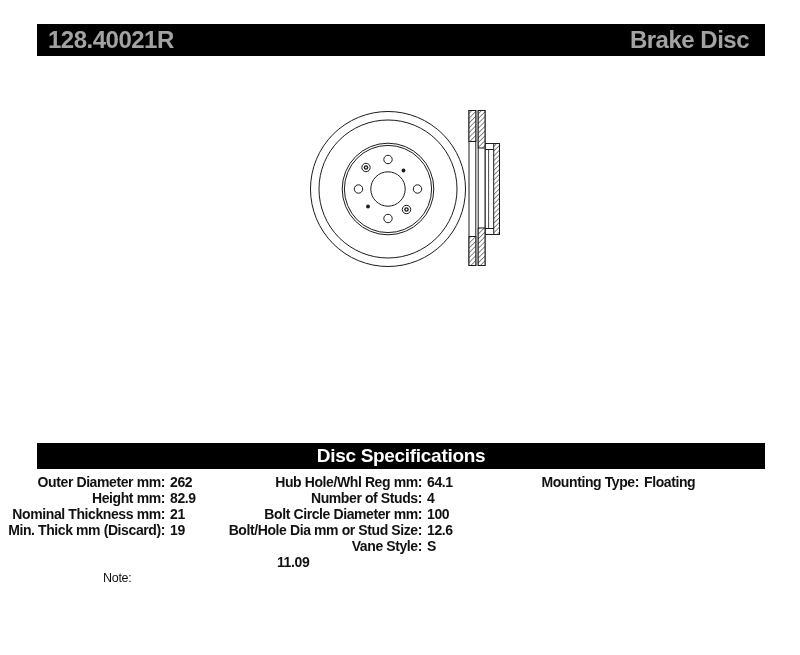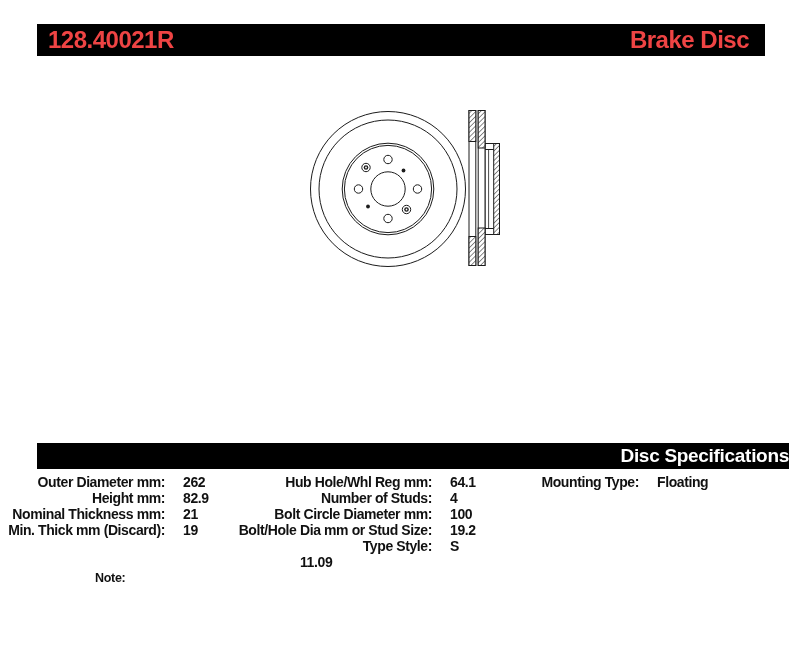--- a/index.html
+++ b/index.html
@@ -14,21 +14,21 @@
     background: #ffffff;
     overflow: hidden;
   }
   .header-bar {
     position: absolute;
     left: 37px;
     top: 24px;
     width: 728px;
     height: 32px;
     background: #000000;
-    color: #ef4444;
+    color: #a3a3a3;
     display: flex;
     justify-content: space-between;
     align-items: center;
     box-sizing: border-box;
     padding: 0 16px 0 11px;
     font-weight: bold;
     font-size: 24px;
     letter-spacing: -0.5px;
   }
   .drawing {
@@ -41,25 +41,24 @@
   .spec-bar {
     position: absolute;
     left: 37px;
     top: 443px;
     width: 728px;
     height: 26px;
     background: #000000;
     color: #ffffff;
     display: flex;
     align-items: center;
-    justify-content: flex-end;
+    justify-content: center;
     font-weight: bold;
     font-size: 19px;
     letter-spacing: -0.3px;
-    padding-left: 24px;
   }
   .spec-col {
     position: absolute;
     top: 474px;
     font-size: 14px;
     font-weight: bold;
     color: #111111;
     letter-spacing: -0.4px;
   }
   .spec-row {
@@ -68,34 +67,34 @@
     line-height: 16px;
     white-space: nowrap;
   }
   .spec-label {
     display: flex;
     justify-content: flex-end;
     overflow: visible;
   }
   .col-1 { left: 37px; }
   .col-1 .spec-label { width: 128px; }
-  .col-2 { left: 282px; }
+  .col-2 { left: 272px; }
   .col-2 .spec-label { width: 150px; }
   .col-3 { left: 540px; }
   .col-3 .spec-label { width: 99px; text-align: right; }
   .spec-value {
-    margin-left: 18px;
+    margin-left: 5px;
     text-align: left;
   }
   .note {
     position: absolute;
-    left: 95px;
+    left: 103px;
     top: 571px;
     font-size: 12.5px;
-    font-weight: bold;
+    font-weight: normal;
     color: #111111;
     letter-spacing: -0.3px;
   }
 </style>
 </head>
 <body>
 
 <div class="page">
 
   <div class="header-bar">
@@ -192,24 +191,24 @@
     <div class="spec-row">
       <span class="spec-label">Number of Studs:</span>
       <span class="spec-value">4</span>
     </div>
     <div class="spec-row">
       <span class="spec-label">Bolt Circle Diameter mm:</span>
       <span class="spec-value">100</span>
     </div>
     <div class="spec-row">
       <span class="spec-label">Bolt/Hole Dia mm or Stud Size:</span>
-      <span class="spec-value">19.2</span>
-    </div>
-    <div class="spec-row">
-      <span class="spec-label">Type Style:</span>
+      <span class="spec-value">12.6</span>
+    </div>
+    <div class="spec-row">
+      <span class="spec-label">Vane Style:</span>
       <span class="spec-value">S</span>
     </div>
     <div class="spec-row">
       <span class="spec-value">11.09</span>
     </div>
   </div>
 
   <div class="spec-col col-3">
     <div class="spec-row">
       <span class="spec-label">Mounting Type:</span>

